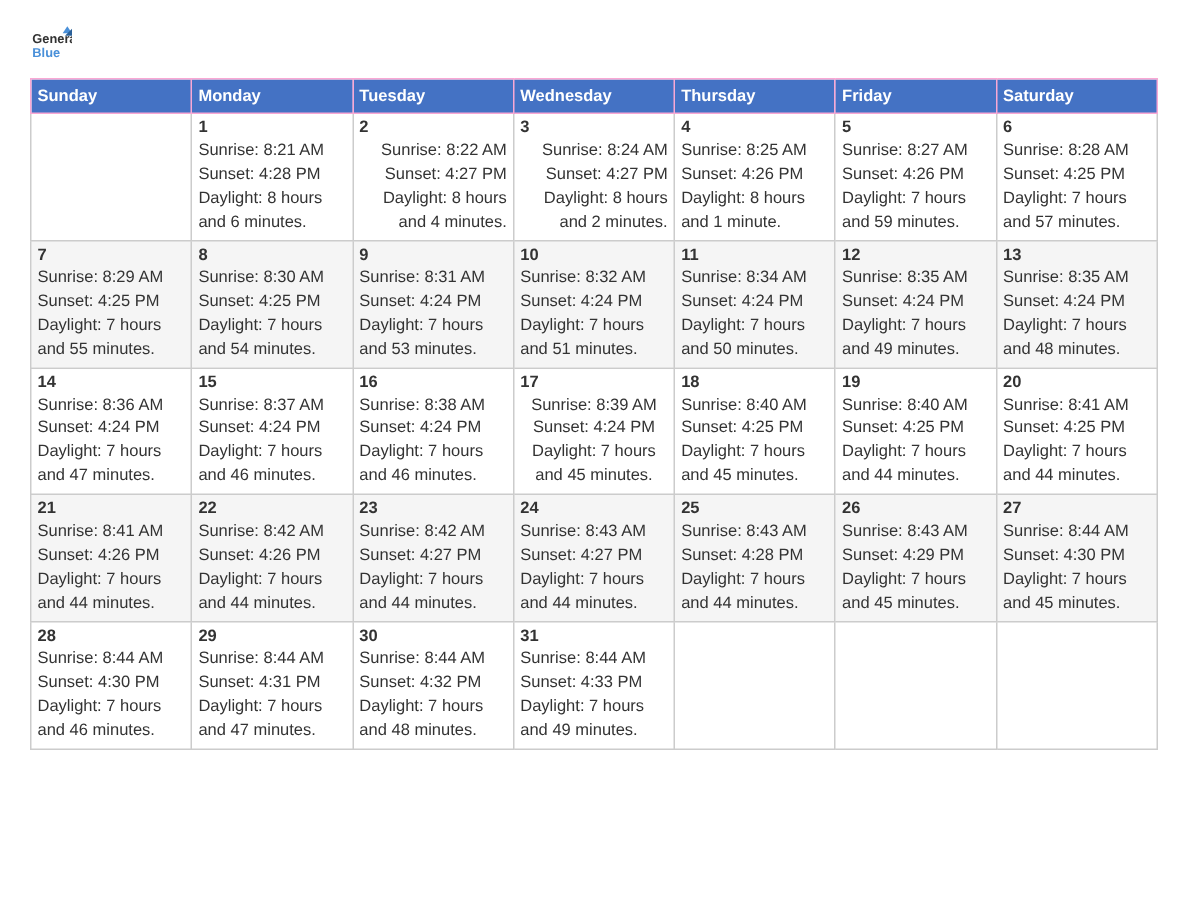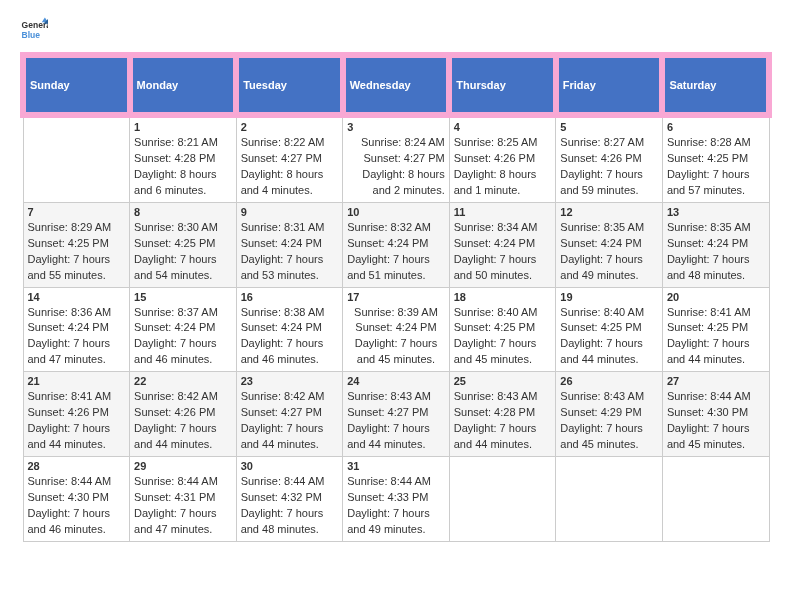--- a/index.html
+++ b/index.html
@@ -44,23 +44,23 @@
     }
     table {
       width: 100%;
       border-collapse: collapse;
       font-size: 9.5px;
     }
     thead tr th {
       background-color: #4472C4;
       color: #fff;
       font-weight: bold;
-      padding: 21px 4px;
+      padding: 5px 4px;
       text-align: left;
-      border: 6px solid #f9a8d4;
+      border: 1px solid #f9a8d4;
       font-size: 11px;
     }
     tbody tr td {
       border: 1px solid #ccc;
       vertical-align: top;
       padding: 3px 4px;
       min-height: 70px;
       height: 80px;
     }
     tbody tr:nth-child(odd) {
@@ -123,21 +123,21 @@
           <td class="empty-cell"></td>
           <td>
             <span class="day-number">1</span>
             <div class="day-info" style="white-space: pre-line;">Sunrise: 8:21 AM
 Sunset: 4:28 PM
 Daylight: 8 hours
 and 6 minutes.</div>
           </td>
           <td>
             <span class="day-number">2</span>
-            <div class="day-info" style="white-space: pre-line;">Sunrise: 8:22 AM
+            <div class="day-info" style="white-space: pre-line; text-align: right;">Sunrise: 8:22 AM
 Sunset: 4:27 PM
 Daylight: 8 hours
 and 4 minutes.</div>
           </td>
           <td>
             <span class="day-number">3</span>
             <div class="day-info" style="white-space: pre-line; text-align: right;">Sunrise: 8:24 AM
 Sunset: 4:27 PM
 Daylight: 8 hours
 and 2 minutes.</div>

